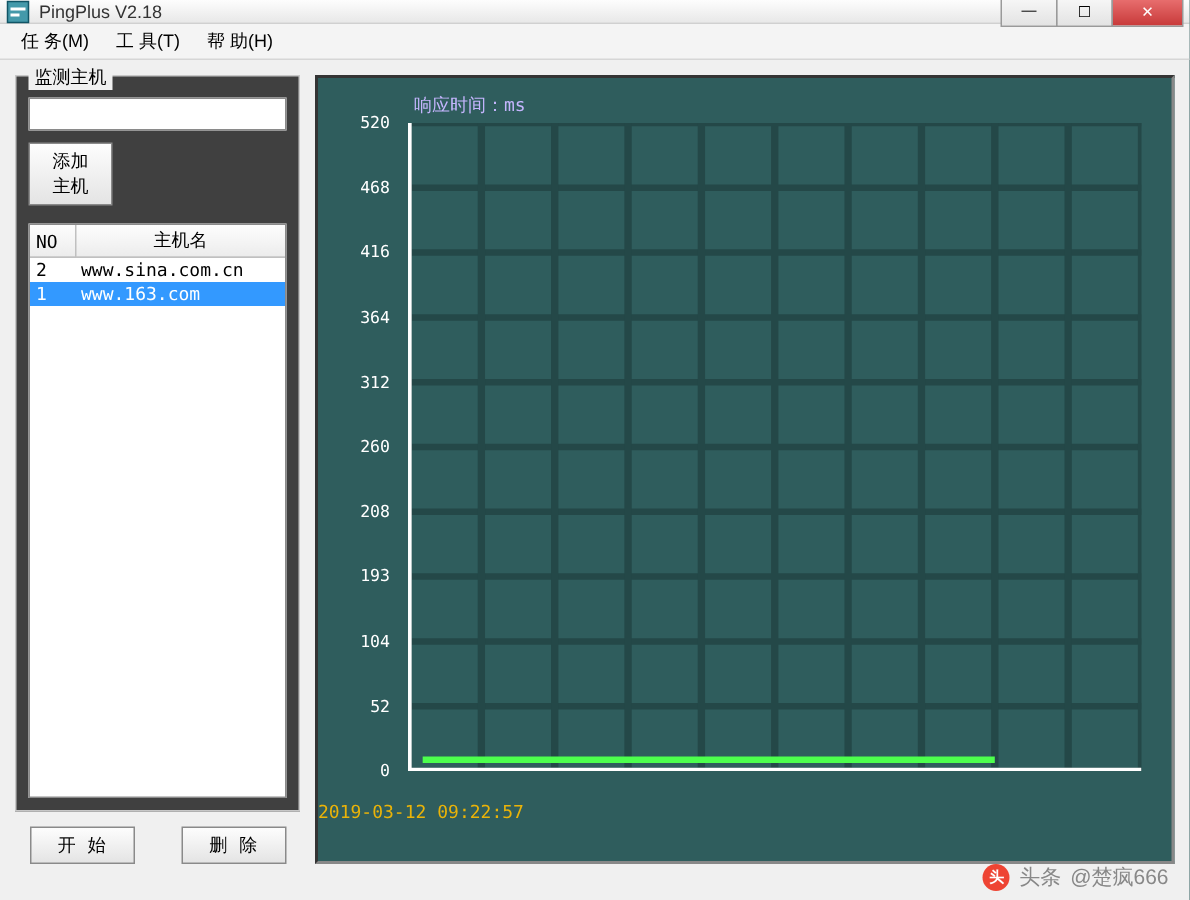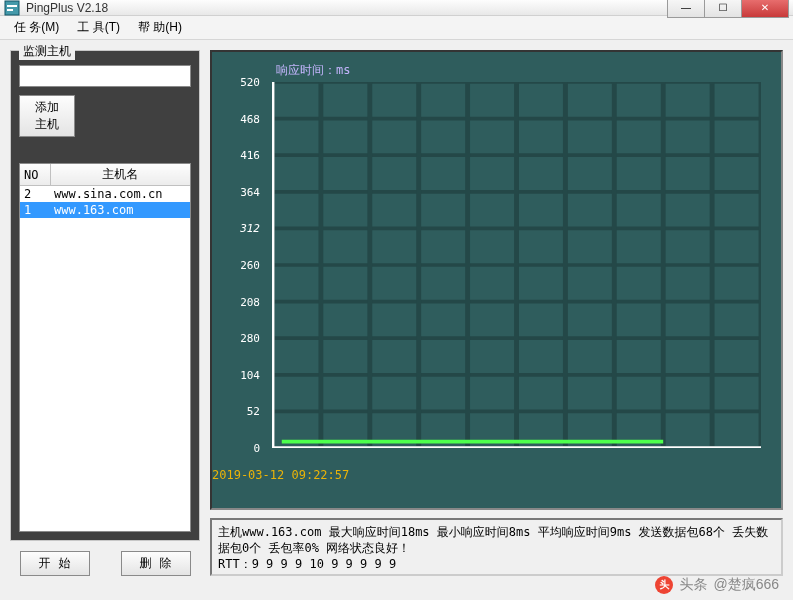--- a/index.html
+++ b/index.html
@@ -76,21 +76,21 @@
 }
 .addbtn, .btn {
   background: linear-gradient(#fdfdfd,#e4e4e4);
   border: 1px solid #8a8a8a;
   padding: 3px 12px;
   font-size: 12px;
   font-family: inherit;
 }
 .addbtn { margin-top: 8px; width: 56px;}
 .hostlist {
-  margin-top: 26px;
+  margin-top: 12px;
   background: #fff;
   border: 1px solid #8a8a8a;
   flex: 1;
   overflow: hidden;
 }
 .hostlist table { width: 100%; border-collapse: collapse; font-family: "SimSun","NSimSun",monospace; font-size:12px;}
 .hostlist th {
   background: linear-gradient(#fdfdfd,#ececec);
   border: 1px solid #c0c0c0;
   border-top: none;
@@ -228,24 +228,24 @@
     </div>
   </div>
 
   <div class="right-col">
     <div class="chartbox">
       <div class="chart-title">响应时间：ms</div>
       <div class="ylabels" id="ylabels">
           <div style="top: 100%;">0</div>
           <div style="top: 90%;">52</div>
           <div style="top: 80%;">104</div>
-          <div style="top: 70%;">280</div>
+          <div style="top: 70%;">193</div>
           <div style="top: 60%;">208</div>
           <div style="top: 50%;">260</div>
-          <div style="top: 40%; font-style: italic;">312</div>
+          <div style="top: 40%;">312</div>
           <div style="top: 30%;">364</div>
           <div style="top: 20%;">416</div>
           <div style="top: 10%;">468</div>
           <div style="top: 0%;">520</div>
         </div>
       <div class="chart-area">
         <svg id="chartsvg" width="100%" height="100%" preserveAspectRatio="none" viewBox="0 0 100 100">
             <g class="grid">
               <line x1="0" x2="100" y1="100" y2="100"></line>
               <line x1="0" x2="100" y1="90" y2="90"></line>
@@ -321,24 +321,20 @@
               <line x1="-0.8" x2="0" y1="2" y2="2" stroke="#fff" stroke-width="0.3"></line>
               <line x1="-0.8" x2="0" y1="4" y2="4" stroke="#fff" stroke-width="0.3"></line>
               <line x1="-0.8" x2="0" y1="6" y2="6" stroke="#fff" stroke-width="0.3"></line>
               <line x1="-0.8" x2="0" y1="8" y2="8" stroke="#fff" stroke-width="0.3"></line>
             </g>
             <line x1="2" x2="80" y1="98.26923076923077" y2="98.26923076923077" stroke="#4dff4d" stroke-width="1"></line>
           </svg>
       </div>
       <div class="timestamp">2019-03-12  09:22:57</div>
     </div>
-    <div class="statusbox">
-      <div>主机www.163.com  最大响应时间18ms  最小响应时间8ms  平均响应时间9ms  发送数据包68个  丢失数据包0个  丢包率0%  网络状态良好！</div>
-      <div>RTT：9 9 9 9 10 9 9 9 9 9</div>
-    </div>
   </div>
 
 </div>
 
 <div class="watermark">
   <span class="logo">头</span>
   <span>头条</span>
   <span>@楚疯666</span>
 </div>
 

